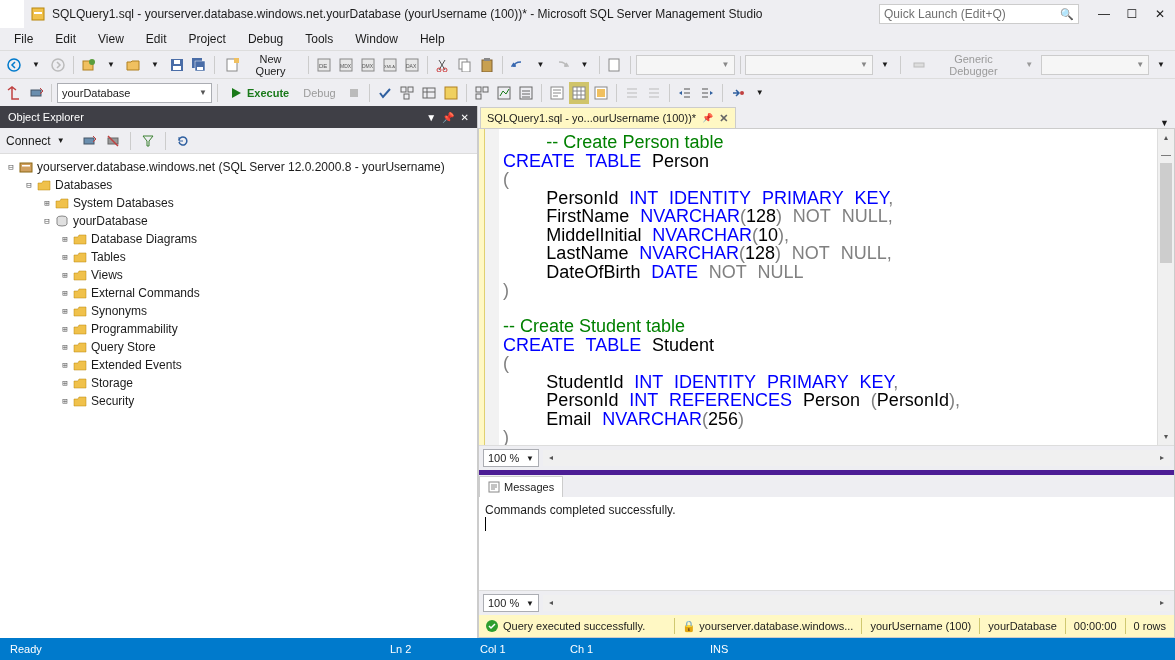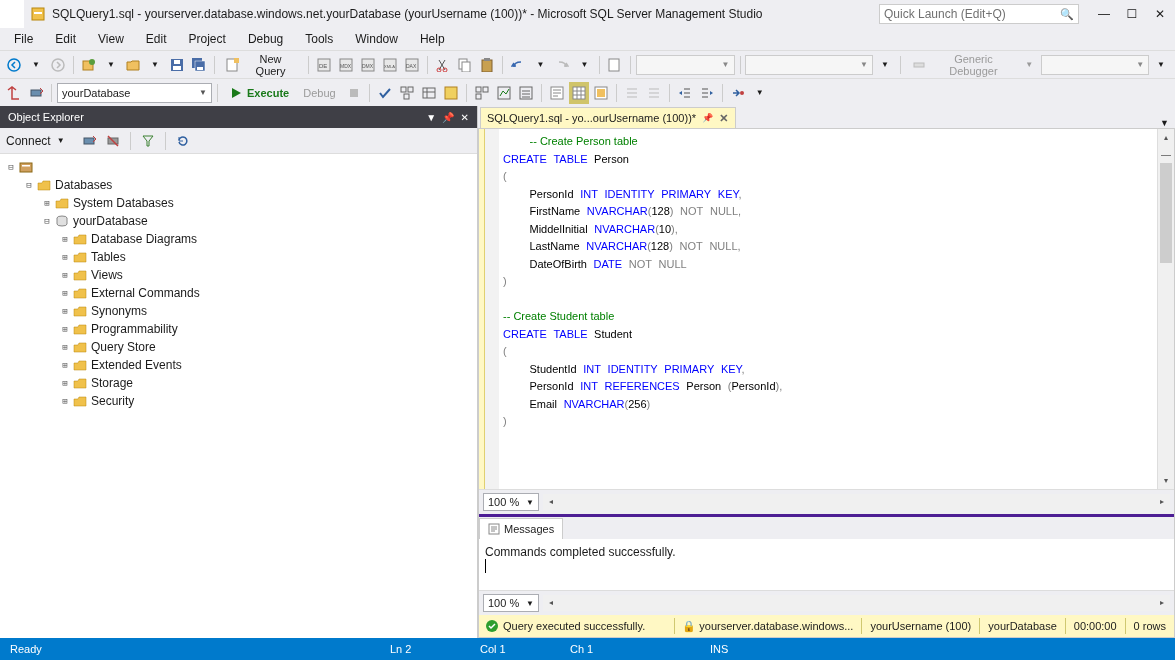--- a/index.html
+++ b/index.html
@@ -54,38 +54,38 @@
 .tabbar { height:22px; background:#eeeef2; display:flex; align-items:flex-end; padding-left:2px;}
 .tab { height:21px; background:#fff8c4; border:1px solid #ccc; border-bottom:none; display:flex; align-items:center; padding:0 6px; font-size:11px; gap:6px;}
 .tab .pin{font-size:9px;color:#666;}
 .tab .x{font-size:11px;color:#666;font-weight:bold;}
 .edwrap { flex:1; display:flex; flex-direction:column; min-height:0; border:1px solid #ccc;}
 
 .codewrap { flex:1; display:flex; min-height:0; background:#fff; position:relative;}
 .codearea { flex:1; display:flex; overflow:auto;}
 .lineborder { width:6px; background:#fff8c4; border-right:1px solid #e0d070;}
 .margin { width:14px; background:#f2f2f2;}
-.code { flex:1; padding:4px 0 4px 4px; font-family:Consolas,monospace; font-size:11px; line-height:17.5px; white-space:pre;}
+.code { flex:1; padding:4px 0 4px 4px; font-family:Consolas,monospace; font-size:18px; line-height:17.5px; white-space:pre;}
 .vscroll { width:17px; background:#f0f0f0; border-left:1px solid #ddd; display:flex; flex-direction:column;}
 .vscroll .arr{height:17px;text-align:center;font-size:8px;color:#555;line-height:17px;}
 .vscroll .track{flex:1;position:relative;}
 .vscroll .thumb{position:absolute;top:0;left:2px;right:2px;height:100px;background:#cdcdcd;}
 .code .cm{color:#008000;}
 .code .kw{color:#0000ff;}
 .code .gy{color:#808080;}
 .code .id{color:#000;}
 
 .zoombar { height:22px; background:#eeeef2; display:flex; align-items:center; padding:12px 4px; border-top:1px solid #ddd;}
 .zoombar .zsel{width:56px;height:18px;border:1px solid #abadb3;background:#fff;display:flex;align-items:center;padding:0 4px;font-size:11px;}
 .zoombar .zsel .dd{margin-left:auto;font-size:8px;}
 .zoombar .hscroll{flex:1;height:16px;background:#f0f0f0;margin-left:4px;display:flex;}
 .zoombar .hscroll .arr{width:16px;text-align:center;font-size:8px;line-height:16px;color:#555;}
 .zoombar .hscroll .tr{flex:1;}
 
-.msgs { height:101px; display:flex; flex-direction:column; border-top:3px solid #4c1d95;}
+.msgs { height:145px; display:flex; flex-direction:column; border-top:5px solid #4c1d95;}
 .msgtabs { height:22px; background:#eeeef2; display:flex; align-items:flex-end;}
 .msgtab { height:21px; border:1px solid #ccc; border-bottom:none; background:#fff; padding:0 8px; display:flex; align-items:center; gap:4px; font-size:11px;}
 .msgbody { flex:1; background:#fff; padding:6px; font-family:Consolas,monospace; font-size:12px; position:relative;}
 .msgbody .cursor{display:inline-block;width:1px;height:14px;background:#000;vertical-align:text-bottom;}
 
 .statusbar { height:22px; background:#fff8c4; display:flex; align-items:center; font-size:11px;}
 .statusbar .cell{padding:0 8px;white-space:nowrap;}
 .statusbar .succ{display:flex;align-items:center;gap:4px;padding:0 6px;}
 .statusbar .succ svg{width:14px;height:14px;}
 .statusbar .sep{width:1px;height:16px;background:#d0c870;}
@@ -445,20 +445,21 @@
     </div>
     <div class="tree">
       <div class="treenode" style="padding-left:4px;">
           <span class="exp">⊟</span>
           <span class="nicon">
             <svg width="14" height="14">
               <rect x="1" y="3" width="12" height="9" class="srvicon"></rect>
               <rect x="3" y="5" width="8" height="1.5" fill="#fff"></rect>
             </svg>
           </span>
+          <span>yourserver.database.windows.net (SQL Server 12.0.2000.8 - yourUsername)</span>
         </div>
       <div class="treenode" style="padding-left:22px;">
           <span class="exp">⊟</span>
           <span class="nicon">
             <svg width="14" height="14">
               <path d="M1 5 L5 5 L6 3 L13 3 L13 12 L1 12 Z" class="folder"></path>
             </svg>
           </span>
           <span>Databases</span>
         </div>

